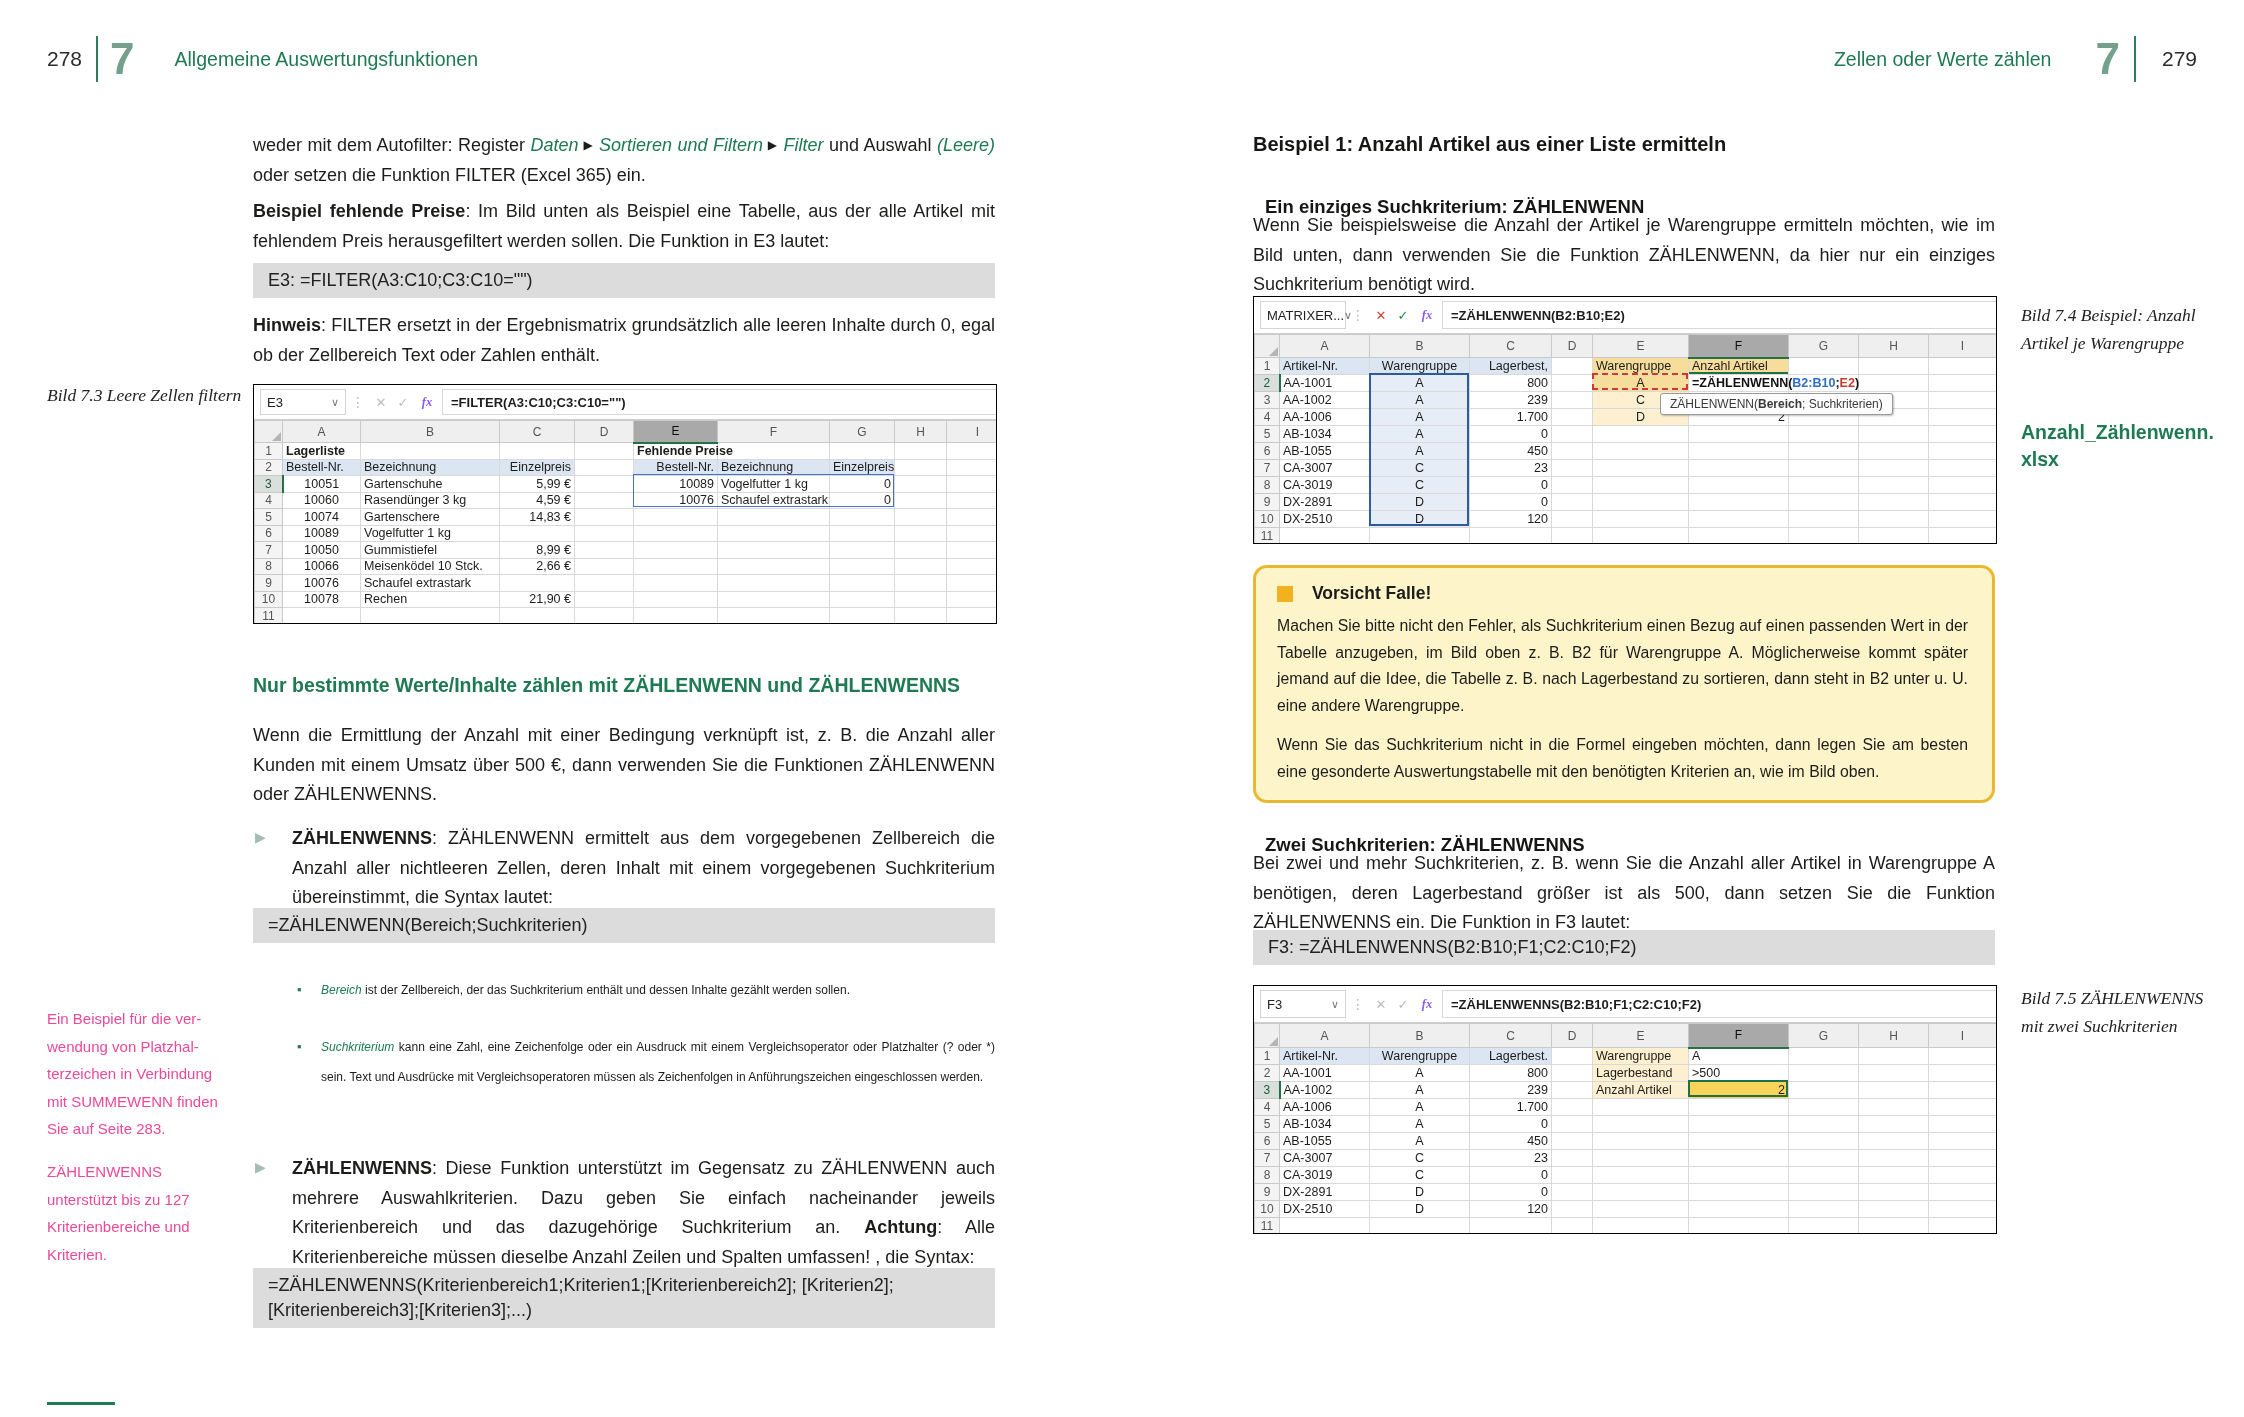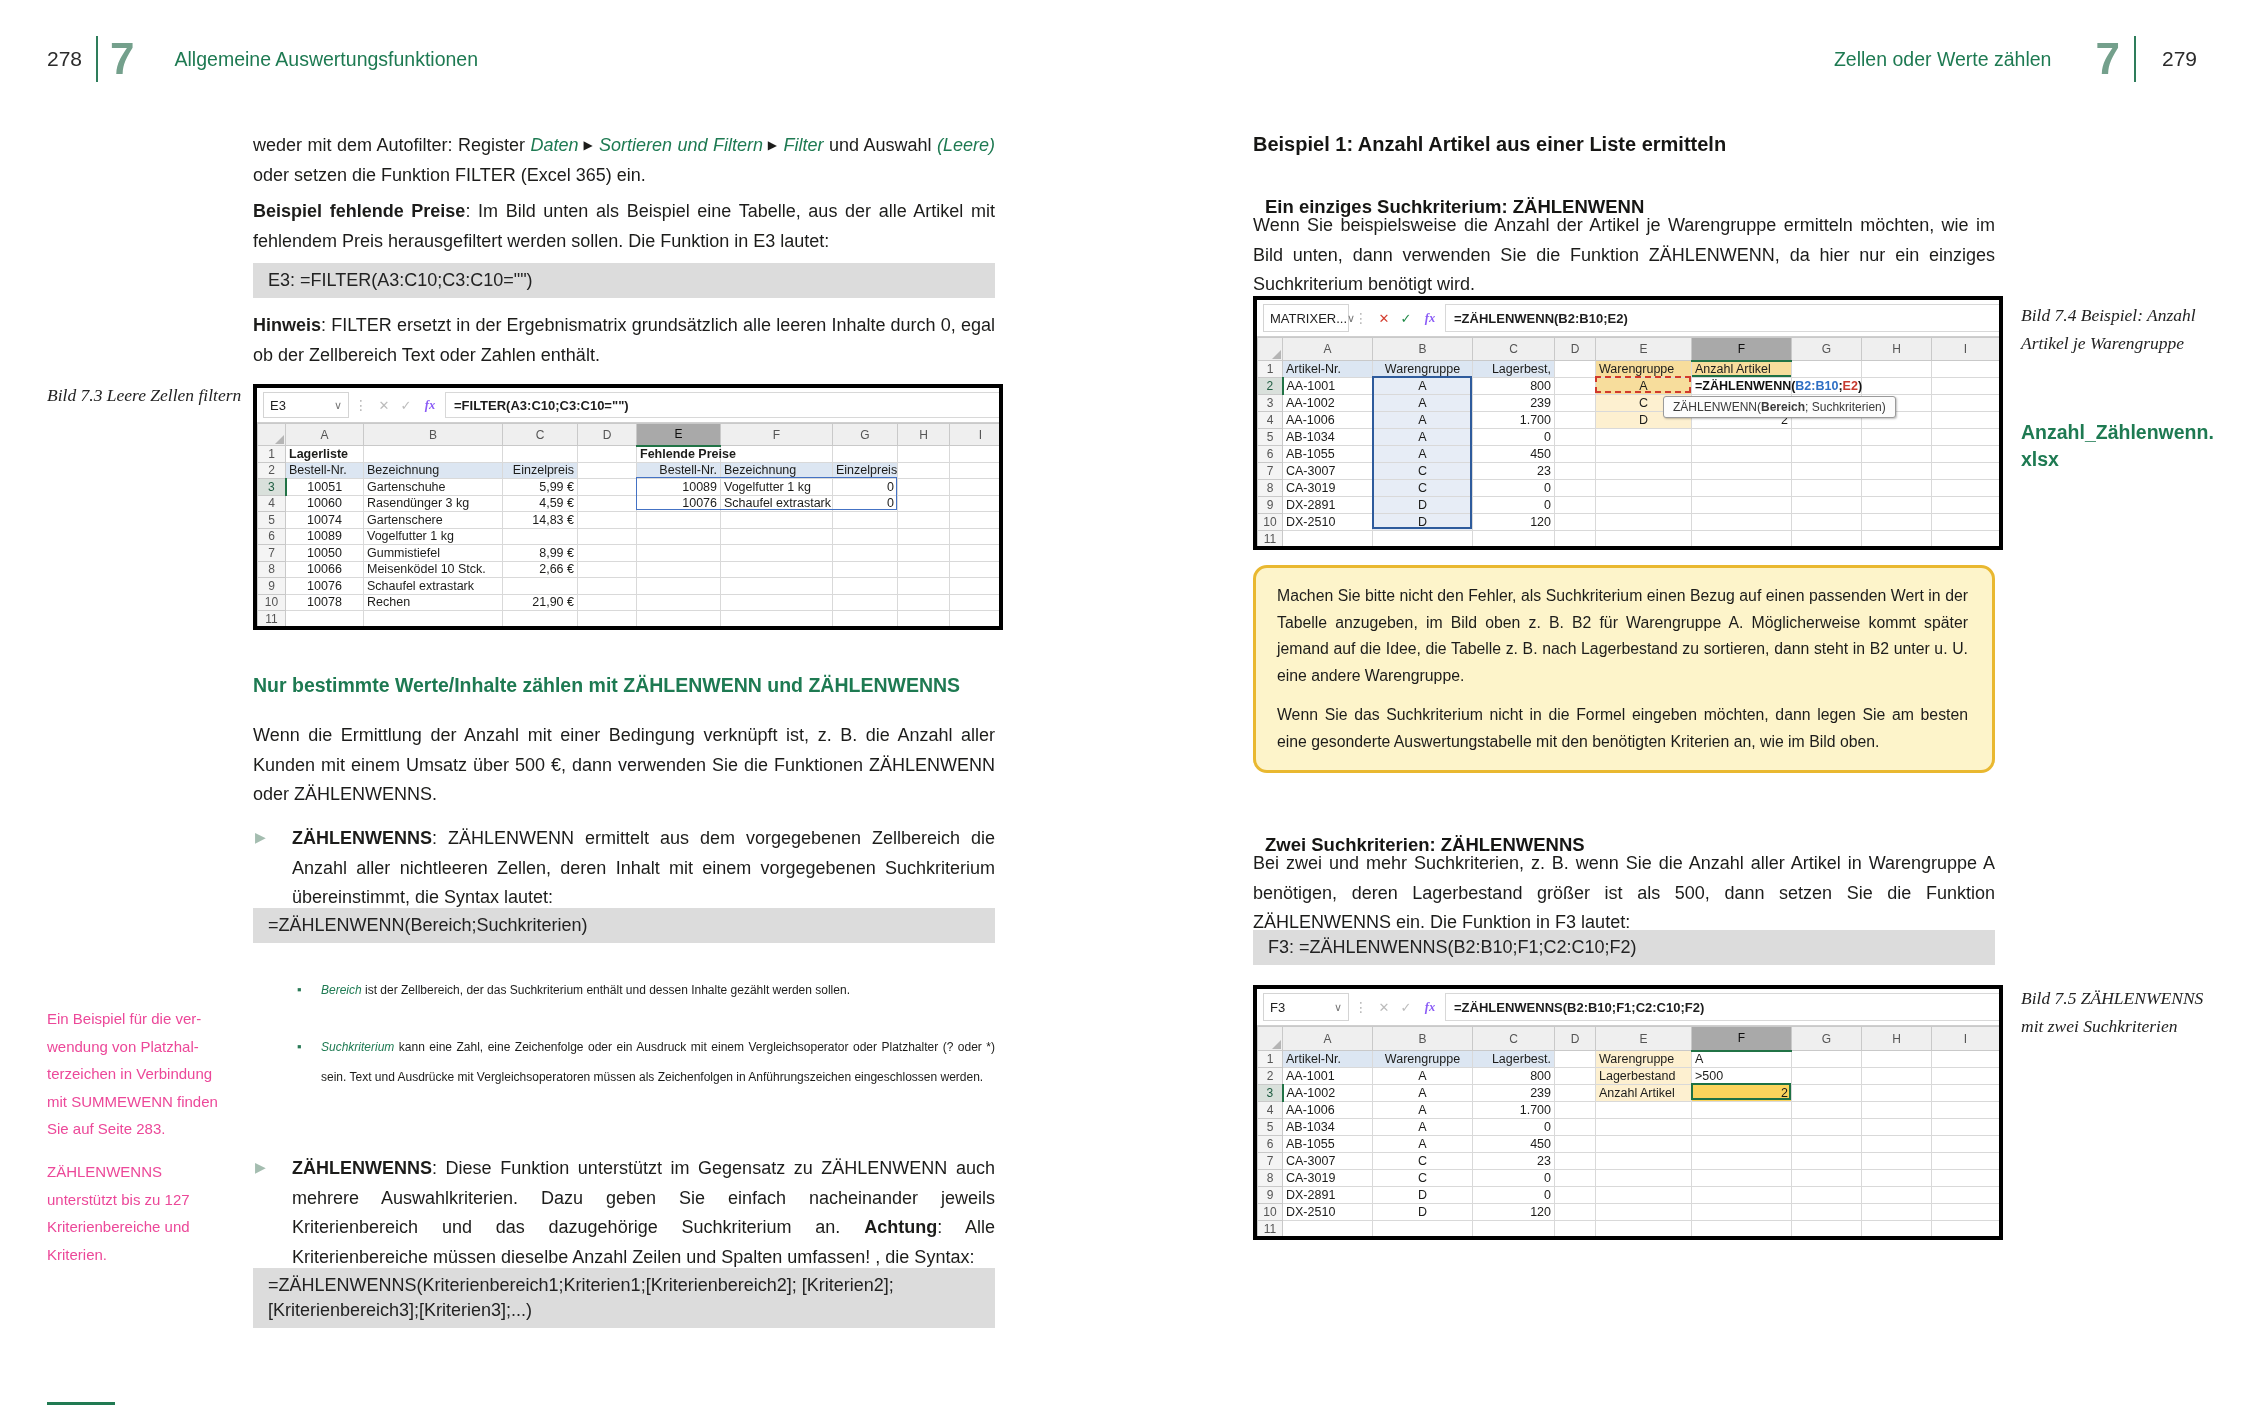--- a/index.html
+++ b/index.html
@@ -50,21 +50,21 @@
   
   .warnbox{box-sizing:border-box;width:742px;background:#fdf4ca;border:3px solid #e9b830;
            border-radius:14px;padding:15px 24px 2px 21px}
   .warnhead{display:flex;align-items:center;margin-bottom:9px}
   .warnicon{width:16px;height:16px;background:#f2b21f;margin-right:19px;flex:none}
   .warntitle{font-size:17.5px;font-weight:bold}
   .warnbox p{margin:0 0 13px 0;font-size:15.8px;line-height:26.5px;text-align:justify}
   
   #footmark{left:47px;top:1402px;width:68px;height:3px;background:#217a52}
   
-  .xl{position:absolute;background:#fff;border:4px solid #000000;overflow:hidden;font-size:12.5px}
+  .xl{position:absolute;background:#fff;border:1px solid #000000;overflow:hidden;font-size:12.5px}
   .xl-fbar{display:flex;align-items:stretch;background:#fff;border-bottom:1px solid #cfcfcf}
   .xl-name{width:86px;box-sizing:border-box;border:1px solid #d4d4d4;margin:4px 0 4px 6px;
            padding:0 6px;display:flex;align-items:center;justify-content:space-between;
            font-size:13px;color:#222}
   .xl-name .chev{color:#777;font-size:11px}
   .xl-dots{display:flex;align-items:center;padding:0 5px;color:#b9b9b9;font-size:14px}
   .xl-ico{display:flex;align-items:center;justify-content:center;width:22px;color:#bcbcbc;font-size:13px}
   .xl-ico.redic{color:#d43f31;font-weight:bold}
   .xl-ico.greenic{color:#1f8a47;font-weight:bold}
   .xl-fx{display:flex;align-items:center;width:26px;justify-content:center;
@@ -518,20 +518,24 @@
           <td></td>
         </tr>
       </tbody>
     </table>
     <div class="ov ov-blue2" style="left: 115px; top: 76px; width: 100px; height: 153px;"></div>
     <div class="ov ov-red" style="left: 338px; top: 76px; width: 96px; height: 17px;"></div>
     <div class="xl-tip" style="left: 406px; top: 96px;"><span>ZÄHLENWENN(</span><span class="b">Bereich</span><span>; Suchkriterien)</span></div>
   </div>
 
 <div class="abs warnbox colR" style="top:565px">
+  <div class="warnhead">
+    <span class="warnicon"></span>
+    <span class="warntitle">Vorsicht Falle!</span>
+  </div>
   <p>Machen Sie bitte nicht den Fehler, als Suchkriterium einen Bezug auf einen passenden Wert in der Tabelle anzugeben, im Bild oben z. B. B2 für Warengruppe A. Möglicherweise kommt später jemand auf die Idee, die Tabelle z. B. nach Lagerbestand zu sortieren, dann steht in B2 unter u. U. eine andere Warengruppe.</p>
   <p>Wenn Sie das Suchkriterium nicht in die Formel eingeben möchten, dann legen Sie am besten eine gesonderte Auswertungstabelle mit den benötigten Kriterien an, wie im Bild oben.</p>
 </div>
 
 <h3 class="abs h3x colR" style="top:822px">Zwei Suchkriterien: ZÄHLENWENNS</h3>
 <p class="abs bodyp colR" style="top:849px">Bei zwei und mehr Suchkriterien, z. B. wenn Sie die Anzahl aller Artikel in Warengruppe A benötigen, deren Lagerbestand größer ist als 500, dann setzen Sie die Funktion ZÄHLENWENNS ein. Die Funktion in F3 lautet:</p>
 <div class="abs codebox colR" style="top:930px">F3: =ZÄHLENWENNS(B2:B10;F1;C2:C10;F2)</div>
 
 <div class="abs xl" style="left: 1253px; top: 985px; width: 742px; height: 247px;">
     <div class="xl-fbar" style="height: 36px;">

